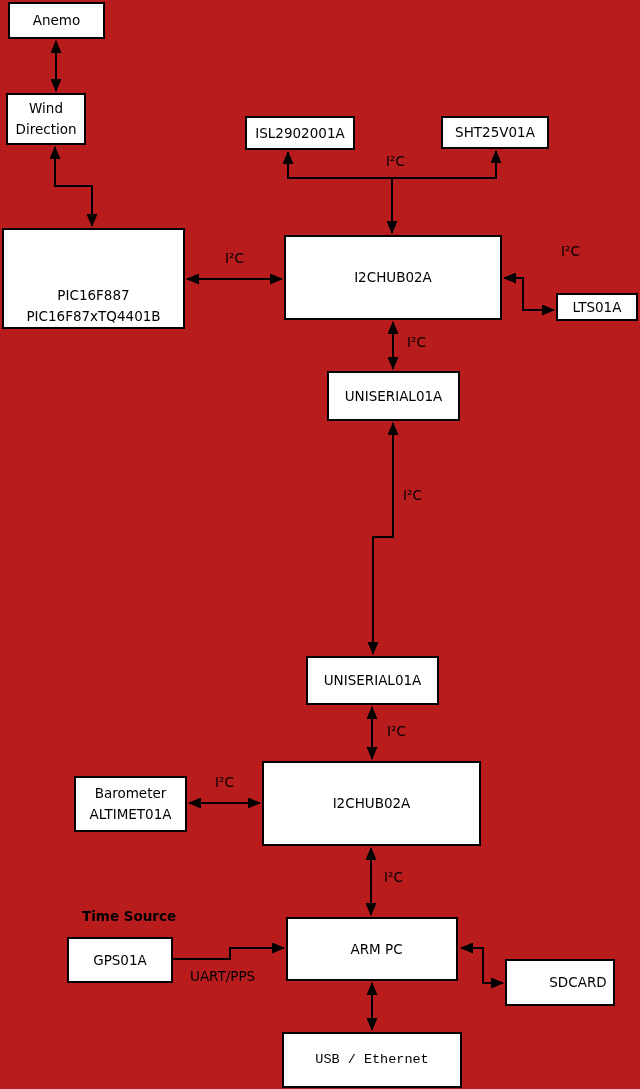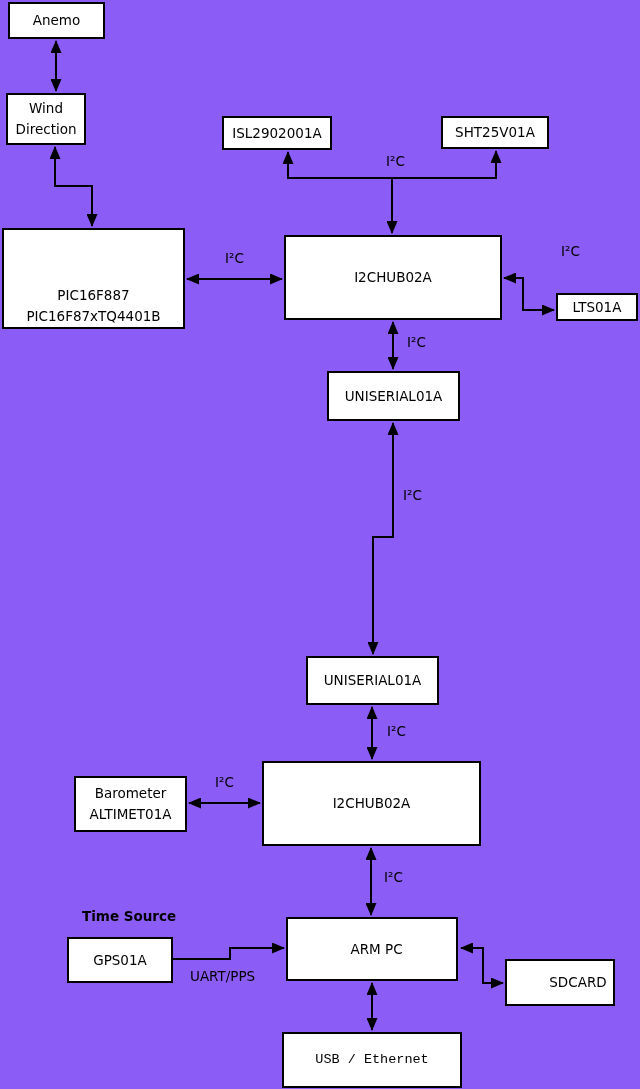--- a/index.html
+++ b/index.html
@@ -4,21 +4,21 @@
 <style>
   html, body {
     margin: 0;
     padding: 0;
     background: #ffffff;
   }
   .canvas {
     position: relative;
     width: 640px;
     height: 1089px;
-    background: #8b5cf6;
+    background: #b91c1c;
     font-family: "DejaVu Sans", "Liberation Sans", sans-serif;
     overflow: hidden;
   }
   .connector-layer {
     position: absolute;
     left: 0;
     top: 0;
     width: 640px;
     height: 1089px;
   }
@@ -41,21 +41,21 @@
   .edge-label {
     position: absolute;
     color: #000000;
     font-size: 13.5px;
     white-space: nowrap;
   }
   
   .n-anemo      { left: 8px;   top: 2px;    width: 97px;  height: 37px; }
   .n-wind       { left: 6px;   top: 93px;   width: 80px; height: 52px; }
   .n-pic        { left: 2px;   top: 228px;  width: 183px; height: 101px; align-items: flex-end; }
-  .n-isl        { left: 222px; top: 116px;  width: 110px; height: 34px; }
+  .n-isl        { left: 245px; top: 116px;  width: 110px; height: 34px; }
   .n-sht        { left: 441px; top: 116px;  width: 108px; height: 33px; }
   .n-hub1       { left: 284px; top: 235px;  width: 218px; height: 85px; }
   .n-lts        { left: 556px; top: 293px;  width: 82px;  height: 28px; }
   .n-uni1       { left: 327px; top: 371px;  width: 133px; height: 50px; }
   .n-uni2       { left: 306px; top: 656px;  width: 133px; height: 49px; }
   .n-hub2       { left: 262px; top: 761px;  width: 219px; height: 85px; }
   .n-baro       { left: 74px;  top: 776px;  width: 113px; height: 56px; }
   .n-arm        { left: 286px; top: 917px;  width: 172px; height: 64px; padding-left: 9px; }
   .n-gps        { left: 67px;  top: 937px;  width: 106px; height: 46px; }
   .n-sdcard     { left: 505px; top: 959px;  width: 110px; height: 47px; padding-left: 36px; }

